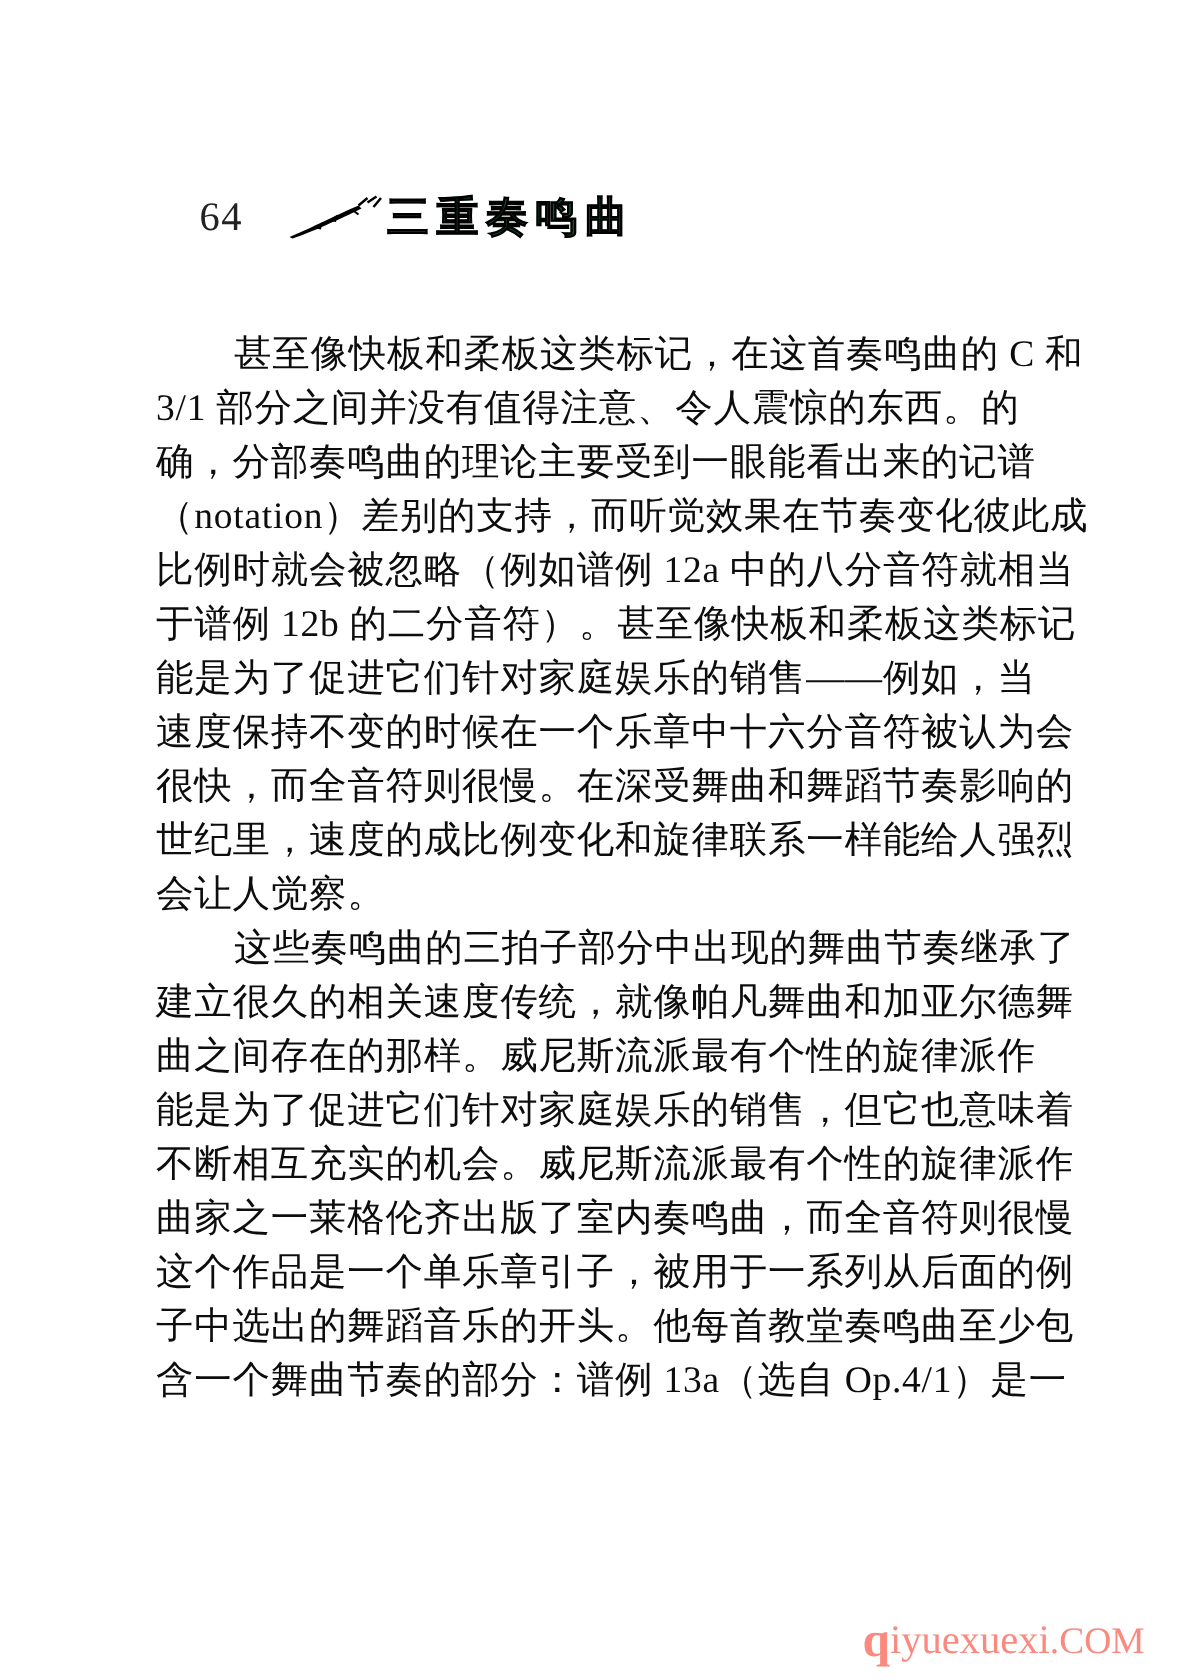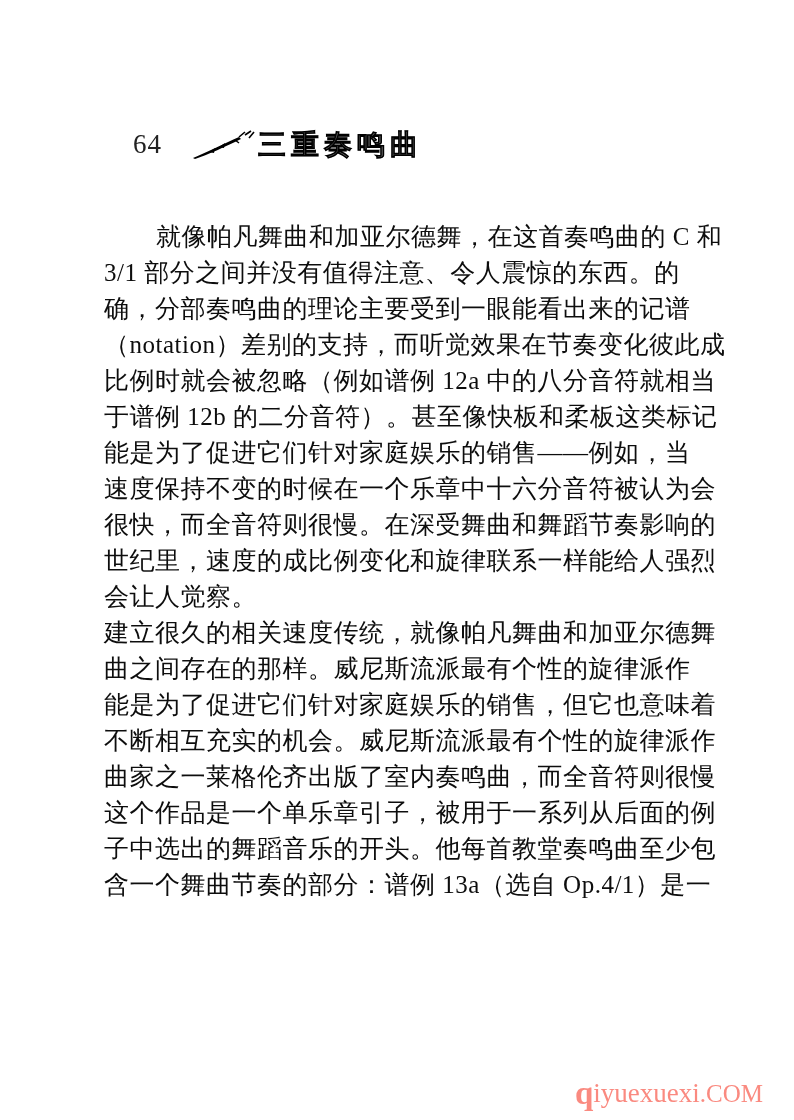--- a/index.html
+++ b/index.html
@@ -38,21 +38,21 @@
     width: 72px;
     height: 34px;
   }
   .running-title {
     position: absolute;
     left: 125px;
     top: 0px;
     font-size: 28px;
     font-weight: bold;
     letter-spacing: 5px;
-    color: #737373;
+    color: #14532d;
     -webkit-text-stroke: 0.6px #000;
   }
   .body-text {
     position: absolute;
     left: 104px;
     top: 219px;
     width: 600px;
     font-size: 25px;
     line-height: 36px;
     color: #0d0d0d;
@@ -97,33 +97,34 @@
         <path d="M20 24 l6 -4 l-1 5 z M30 19 l6 -4 l-1 5 z" fill="#000"></path>
         <path d="M50 9 l6 -5 M56 7 l6 -4 M60 10 l5 -6" stroke="#000" stroke-width="1.6" fill="none"></path>
         <path d="M46 12 l4 3" stroke="#000" stroke-width="1.4" fill="none"></path>
       </svg>
     </span>
     <span class="running-title">三重奏鸣曲</span>
   </div>
 
   <div class="body-text">
     <div>
-      <div class="line indent">就像帕凡舞曲和加亚尔德舞，在这首奏鸣曲的 C 和</div>
+      <div class="line indent">甚至像快板和柔板这类标记，在这首奏鸣曲的 C 和</div>
       <div class="line">3/1 部分之间并没有值得注意、令人震惊的东西。的</div>
       <div class="line">确，分部奏鸣曲的理论主要受到一眼能看出来的记谱</div>
       <div class="line">（notation）差别的支持，而听觉效果在节奏变化彼此成</div>
       <div class="line">比例时就会被忽略（例如谱例 12a 中的八分音符就相当</div>
       <div class="line">于谱例 12b 的二分音符）。甚至像快板和柔板这类标记</div>
       <div class="line">能是为了促进它们针对家庭娱乐的销售——例如，当</div>
       <div class="line">速度保持不变的时候在一个乐章中十六分音符被认为会</div>
       <div class="line">很快，而全音符则很慢。在深受舞曲和舞蹈节奏影响的</div>
       <div class="line">世纪里，速度的成比例变化和旋律联系一样能给人强烈</div>
       <div class="line">会让人觉察。</div>
     </div>
     <div>
+      <div class="line indent">这些奏鸣曲的三拍子部分中出现的舞曲节奏继承了</div>
       <div class="line">建立很久的相关速度传统，就像帕凡舞曲和加亚尔德舞</div>
       <div class="line">曲之间存在的那样。威尼斯流派最有个性的旋律派作</div>
       <div class="line">能是为了促进它们针对家庭娱乐的销售，但它也意味着</div>
       <div class="line">不断相互充实的机会。威尼斯流派最有个性的旋律派作</div>
       <div class="line">曲家之一莱格伦齐出版了室内奏鸣曲，而全音符则很慢</div>
       <div class="line">这个作品是一个单乐章引子，被用于一系列从后面的例</div>
       <div class="line">子中选出的舞蹈音乐的开头。他每首教堂奏鸣曲至少包</div>
       <div class="line">含一个舞曲节奏的部分：谱例 13a（选自 Op.4/1）是一</div>
     </div>
   </div>

